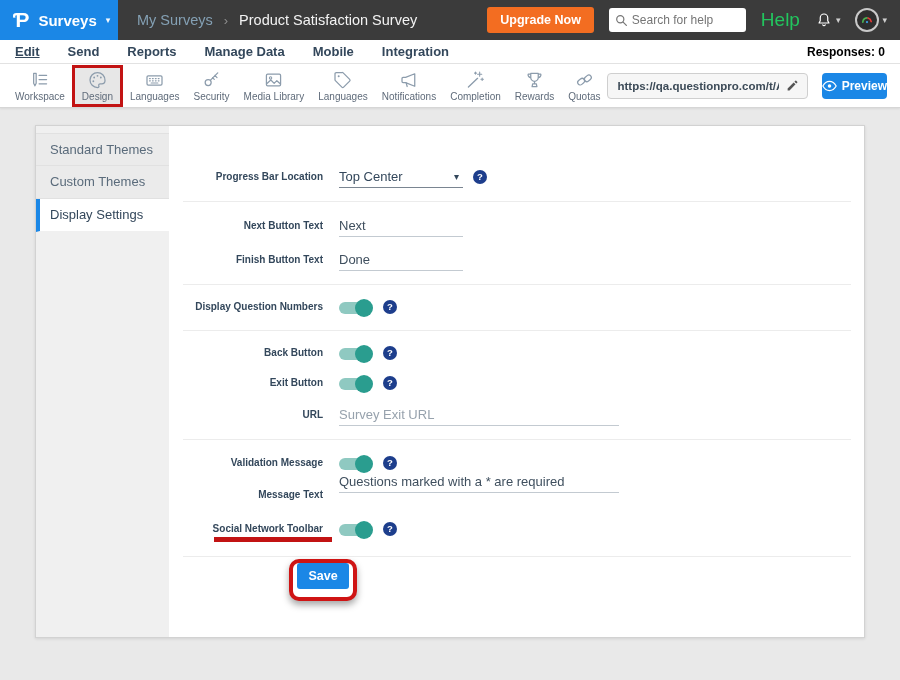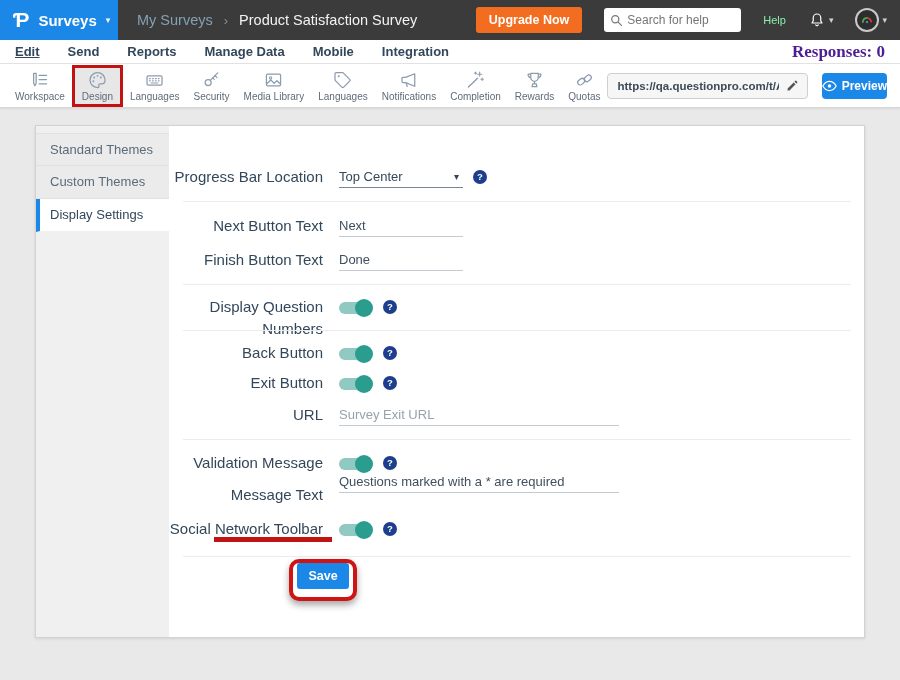--- a/index.html
+++ b/index.html
@@ -10,34 +10,34 @@
   
   .header { position:absolute; top:0; left:0; width:900px; height:40px; background:#3b3b3b; display:flex; align-items:center; }
   .logo-block { width:118px; height:40px; background:#1b87e6; display:flex; align-items:center; padding-left:13px; gap:9px; cursor:pointer; flex:none; }
   .logo-glyph { color:#fff; font-size:21px; font-weight:bold; line-height:1; transform:translateY(-1px); }
   .logo-product { color:#fff; font-size:15px; font-weight:600; }
   .caret { font-size:9px; color:#fff; opacity:.95; }
   .crumbs { display:flex; align-items:center; margin-left:19px; gap:11px; }
   .crumb-parent { color:#84a0b4; font-size:14.5px; cursor:pointer; }
   .crumb-sep { color:#8d8d8d; font-size:13px; }
   .crumb-title { color:#f3f3f3; font-size:14.5px; }
-  .header-right { margin-left:auto; display:flex; align-items:center; gap:22px; padding-right:13px; }
+  .header-right { margin-left:auto; display:flex; align-items:center; gap:15px; padding-right:13px; }
   .upgrade-btn { background:#f36d21; color:#fff; font-size:12.5px; font-weight:bold; border:none; border-radius:3px; padding:6px 13px; cursor:pointer; }
   .search-box { width:137px; height:24px; background:#fff; border-radius:3px; display:flex; align-items:center; padding:0 6px; gap:4px; }
   .search-box input { border:none; outline:none; width:105px; font-size:12px; color:#444; background:transparent; font-family:"Liberation Sans",sans-serif; }
-  .help-link { color:#86efac; font-size:11px; cursor:pointer; }
+  .help-link { color:#22c55e; font-size:19px; cursor:pointer; }
   .bell-wrap, .avatar-wrap { display:flex; align-items:center; gap:3px; cursor:pointer; }
   .caret-gray { font-size:9px; color:#cfcfcf; }
   .avatar { width:24px; height:24px; border-radius:50%; border:2px solid #c9c9c9; background:#2e2e2e; display:flex; align-items:center; justify-content:center; }
 
   
   .nav-row { position:absolute; top:40px; left:0; width:900px; height:24px; background:#fff; border-bottom:1px solid #e3e3e3; display:flex; align-items:center; padding:0 15px; gap:28px; }
   .nav-item { font-size:13px; font-weight:bold; color:#33475b; cursor:pointer; }
   .nav-item.active { text-decoration:underline; }
-  .responses { margin-left:auto; color:#4c1d95; font-size:17px; font-weight:bold;font-family:Liberation Serif, serif; }
+  .responses { margin-left:auto; color:#000000; font-size:12px; font-weight:bold; }
 
   
   .toolbar { position:absolute; top:64px; left:0; width:900px; height:44px; background:#fff; border-bottom:1px solid #d6d6d6; box-shadow:0 1px 2px rgba(0,0,0,.08); display:flex; align-items:center; padding-left:8px; }
   .tool { display:flex; flex-direction:column; align-items:center; justify-content:center; gap:1px; padding:2px 7px; height:42px; cursor:pointer; }
   .tool svg { flex:none; }
   .tool-label { font-size:10px; color:#5f6b7a; white-space:nowrap; }
   .tool.selected { background:#e7e7e7; }
   .red-box-design { border:3px solid #c21313; height:42px; padding:2px 7px; }
   .url-box { margin-left:auto; width:236px; height:26px; background:#f6f6f6; border:1px solid #cfcfcf; border-radius:4px; display:flex; align-items:center; padding-left:9px; overflow:hidden; cursor:pointer; }
   .url-text { font-size:11.5px; font-weight:bold; color:#3c4a57; white-space:nowrap; overflow:hidden; flex:1; }
@@ -45,21 +45,21 @@
   .preview-btn { margin-left:14px; margin-right:13px; width:70px; height:26px; background:#1b87e6; border:none; border-radius:4px; color:#fff; font-size:12px; font-weight:bold; display:flex; align-items:center; justify-content:center; gap:5px; cursor:pointer; font-family:"Liberation Sans",sans-serif; }
 
   
   .card { position:absolute; left:35px; top:125px; width:830px; height:513px; background:#fff; border:1px solid #d2d2d2; box-shadow:0 1px 3px rgba(0,0,0,.10); }
   .side { position:absolute; left:0; top:0; width:133px; height:100%; background:#f0f0f0; }
   .side-item { height:33px; line-height:32px; padding-left:14px; font-size:13px; color:#5a6b7b; background:#ebebeb; border-bottom:1px solid #e1e1e1; cursor:pointer; }
   .side-item:first-child { margin-top:7px; border-top:1px solid #e1e1e1; }
   .side-item.selected { background:#fff; color:#33475b; border-left:4px solid #1b87e6; padding-left:10px; border-bottom:1px solid #f0f0f0; }
 
   
-  .row-label { position:absolute; left:110px; width:177px; text-align:right; font-size:15px; font-weight:400; color:#33475b; line-height:22px; height:22px; }
+  .row-label { position:absolute; left:110px; width:177px; text-align:right; font-size:10px; font-weight:700; color:#33475b; line-height:22px; height:22px; }
   .ctrl { position:absolute; left:303px; height:22px; }
   .sep { position:absolute; left:147px; width:668px; height:1px; background:#ececec; }
 
   .dropdown { width:124px; border-bottom:1px solid #7a8591; display:flex; align-items:center; height:22px; cursor:pointer; position:relative; }
   .dropdown .dd-val { font-size:13px; color:#33475b; }
   .dropdown .dd-caret { position:absolute; right:4px; font-size:10px; color:#33475b; }
 
   input.uline { border:none; outline:none; border-bottom:1px solid #c3cad1; font-size:13px; color:#3f4f5e; height:22px; background:transparent; font-family:"Liberation Sans",sans-serif; padding:0; }
   input.uline::placeholder { color:#97a2ad; }
   .w-short { width:124px; }

